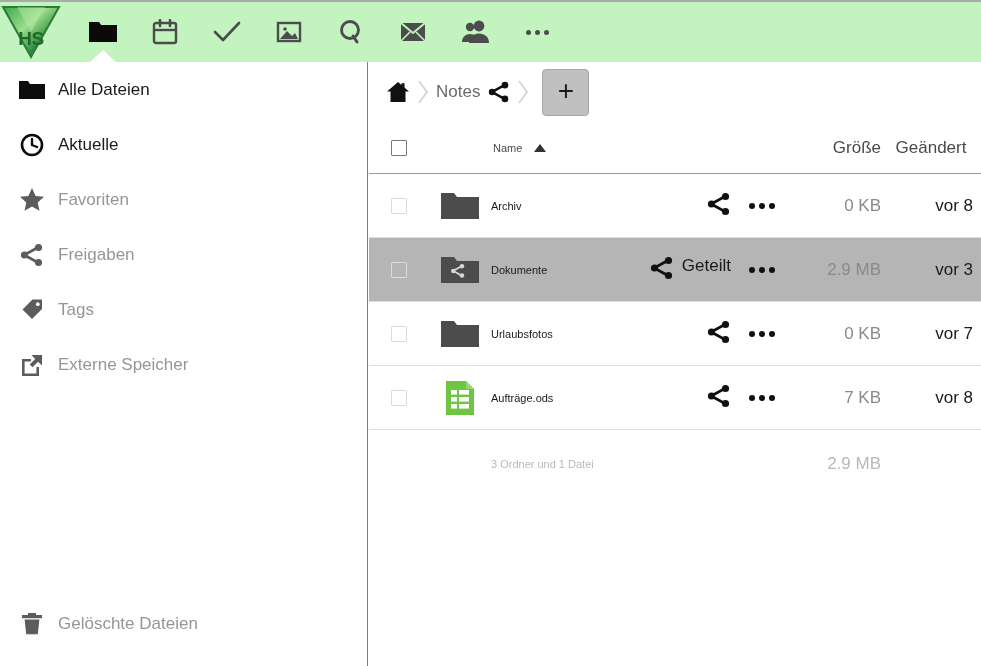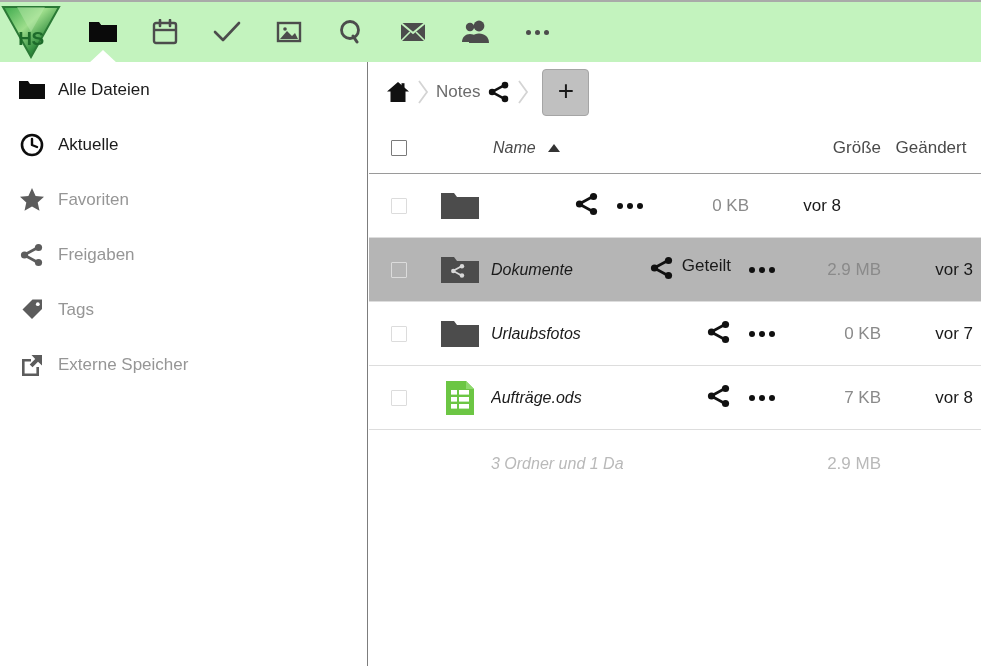--- a/index.html
+++ b/index.html
@@ -240,28 +240,27 @@
     width: 62px;
     min-width: 62px;
     display: flex;
     align-items: center;
     justify-content: center;
   }
   .c-icon svg { display: block; }
 
   .c-name {
     flex: 1 1 auto;
-    font-size: 16px;
+    font-size: 11px;
     color: #1a1a1a;
     white-space: nowrap;
     overflow: hidden;
     display: flex;
     align-items: center;
     cursor: pointer;
-    font-style: italic;
   }
   .row.head .c-name {
     color: #4a4a4a;
     padding-left: 2px;
   }
   .sort-caret {
     margin-left: 12px;
     display: inline-flex;
     align-items: center;
   }
@@ -489,20 +488,32 @@
           <svg width="24" height="24" viewBox="0 0 24 24">
             <path d="M2 6h9v2.6H4.6v11.8h11.8V14H19v9H2z" fill="#5c5c5c"></path>
             <polygon points="11.5,2 22,2 22,12.5 18,8.8 12.5,14.3 9.7,11.5 15.2,6" fill="#5c5c5c"></polygon>
           </svg>
         </span>
         <span class="side-label">Externe Speicher</span>
       </div>
 
     </div>
 
+    <div class="side-bottom">
+      <div class="side-item">
+        <span class="side-icon">
+          <svg width="22" height="24" viewBox="0 0 22 24">
+            <rect x="1" y="3" width="20" height="3.2" fill="#5c5c5c"></rect>
+            <path d="M7 1h8v2.6H7z" fill="#5c5c5c"></path>
+            <path d="M3.6 7.5h14.8l-1.6 14.8H5.2z" fill="#5c5c5c"></path>
+          </svg>
+        </span>
+        <span class="side-label">Gelöschte Dateien</span>
+      </div>
+    </div>
   </div>
 
   <div class="main">
 
     <div class="breadcrumb">
 
       <div class="crumb crumb-home">
         <span>
           <svg width="24" height="22" viewBox="0 0 24 22">
             <polygon points="12,1 23,10.5 19.5,10.5 19.5,21 4.5,21 4.5,10.5 1,10.5" fill="#111"></polygon>
@@ -564,20 +575,21 @@
 
       <div class="row">
         <div class="c-check">
           <div class="cbox"></div>
         </div>
         <div class="c-icon">
           <svg width="38" height="30" viewBox="0 0 38 30">
             <path d="M0 2h13l3 4h22v22H0z" fill="#4c4c4c"></path>
           </svg>
         </div>
+        <div class="c-name">Archiv</div>
         <div class="c-shared">
           <span>
             <svg width="24" height="24" viewBox="0 0 24 24">
               <circle cx="18.5" cy="4.5" r="3.6" fill="#111"></circle>
               <circle cx="4.5" cy="12" r="3.6" fill="#111"></circle>
               <circle cx="18.5" cy="19.5" r="3.6" fill="#111"></circle>
               <line x1="6" y1="11" x2="17" y2="5" stroke="#111" stroke-width="2.6"></line>
               <line x1="6" y1="13" x2="17" y2="19" stroke="#111" stroke-width="2.6"></line>
             </svg>
           </span>

